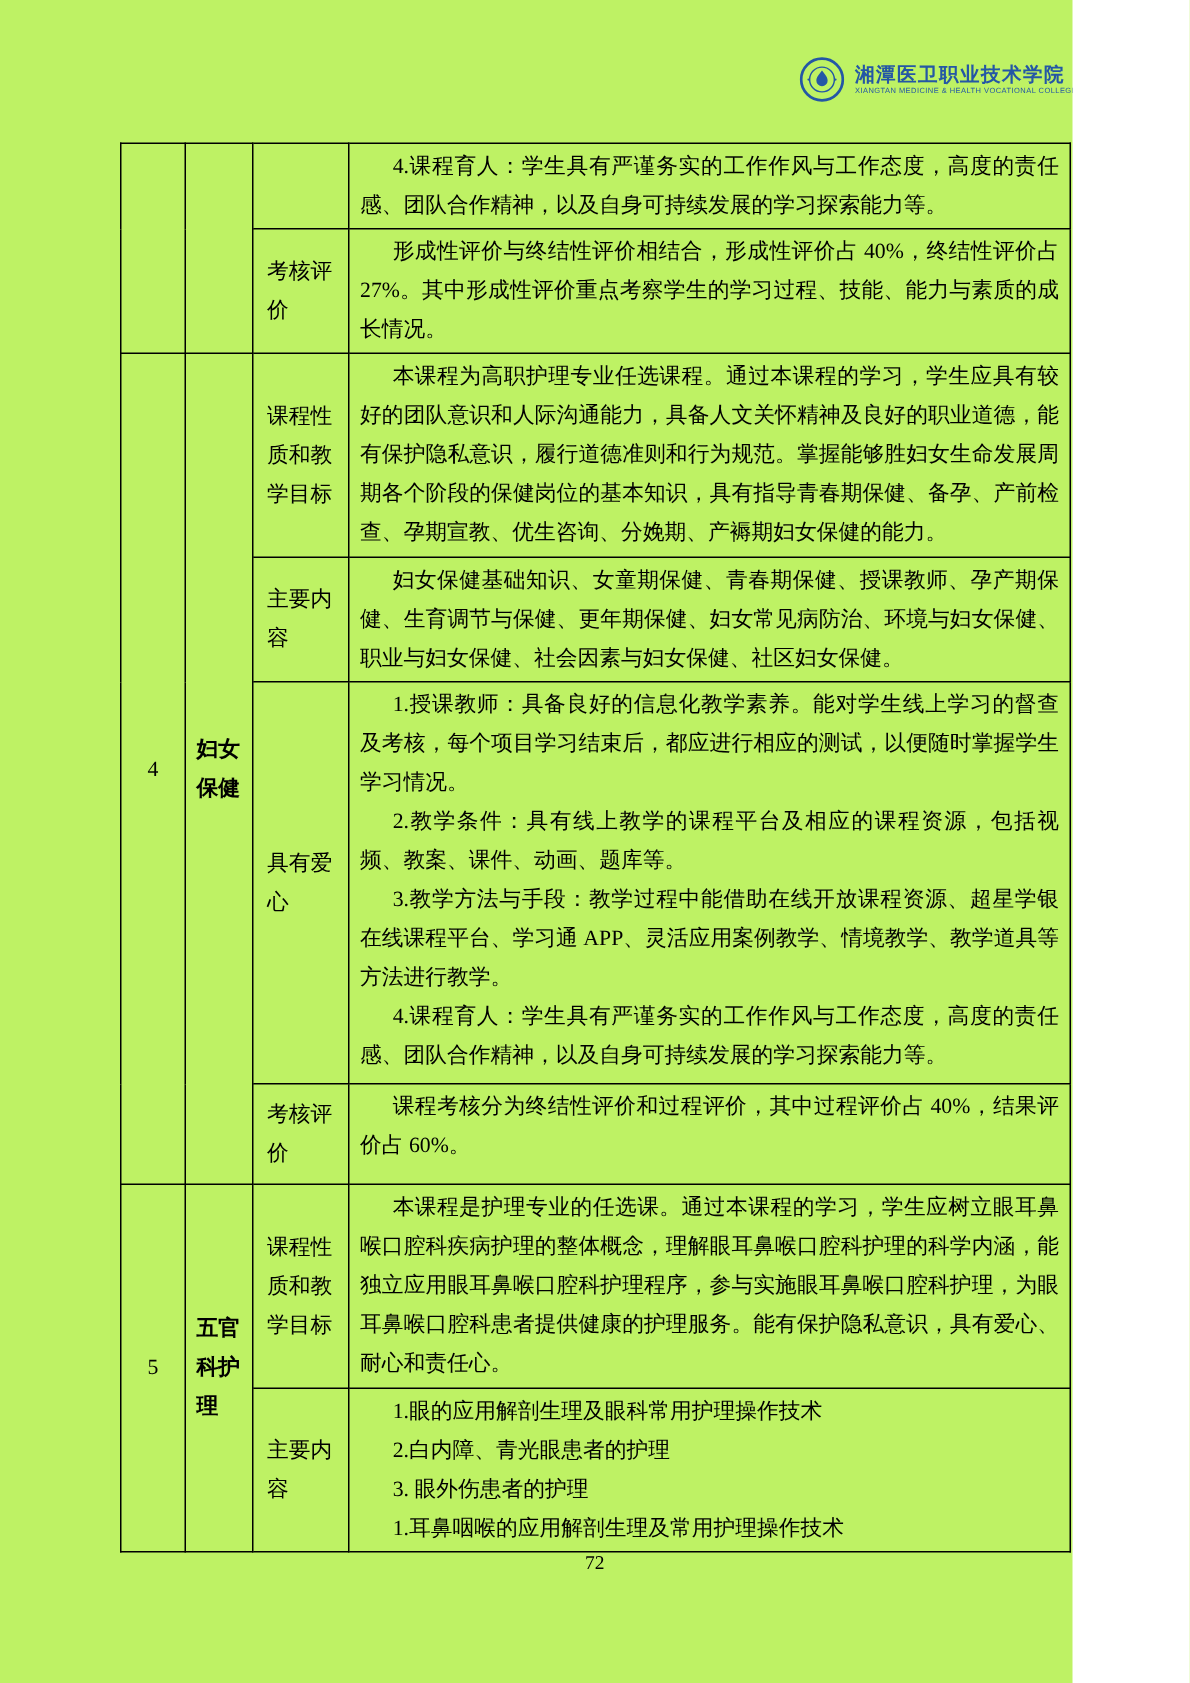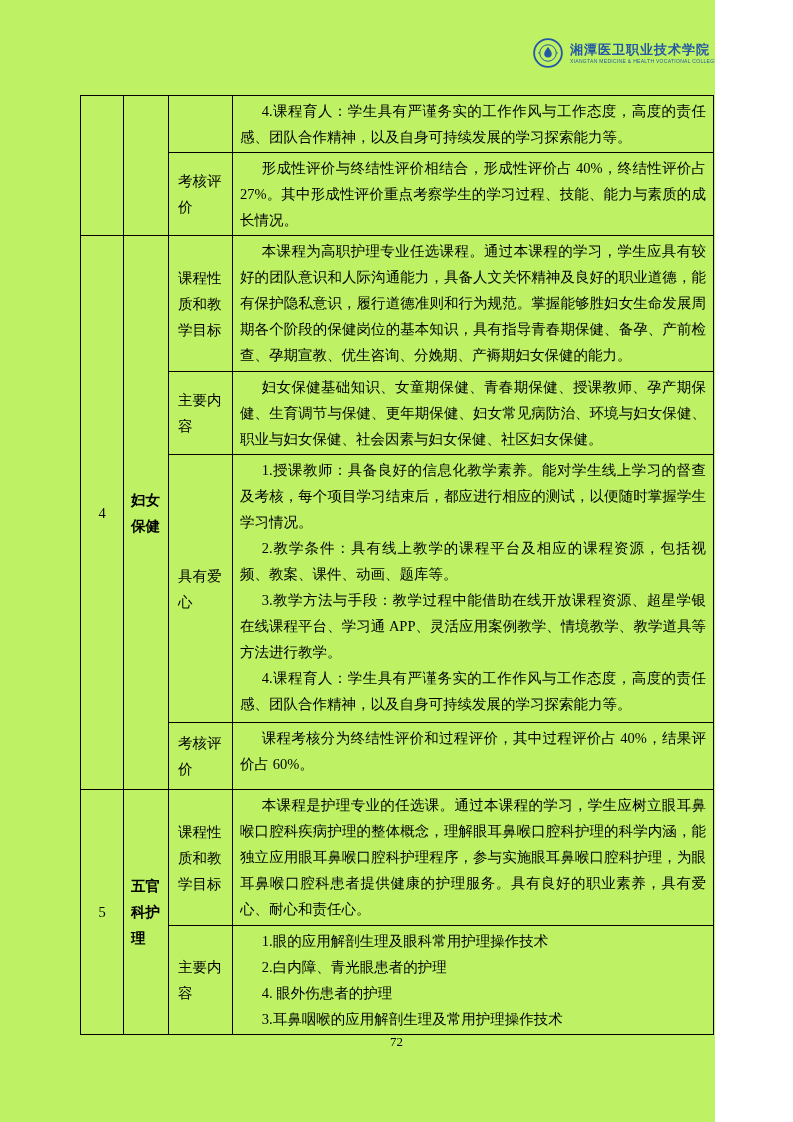--- a/index.html
+++ b/index.html
@@ -168,30 +168,30 @@
         <td class="content">
           <p>课程考核分为终结性评价和过程评价，其中过程评价占 40%，结果评价占 60%。</p>
         </td>
       </tr>
 
       <tr style="height:136px">
         <td class="num" rowspan="2">5</td>
         <td class="name" rowspan="2">五官科护理</td>
         <td class="label">课程性质和教学目标</td>
         <td class="content">
-          <p>本课程是护理专业的任选课。通过本课程的学习，学生应树立眼耳鼻喉口腔科疾病护理的整体概念，理解眼耳鼻喉口腔科护理的科学内涵，能独立应用眼耳鼻喉口腔科护理程序，参与实施眼耳鼻喉口腔科护理，为眼耳鼻喉口腔科患者提供健康的护理服务。具有良好的职业素养，具有爱心、耐心和责任心。</p>
+          <p>本课程是护理专业的任选课。通过本课程的学习，学生应树立眼耳鼻喉口腔科疾病护理的整体概念，理解眼耳鼻喉口腔科护理的科学内涵，能独立应用眼耳鼻喉口腔科护理程序，参与实施眼耳鼻喉口腔科护理，为眼耳鼻喉口腔科患者提供健康的护理服务。能有保护隐私意识，具有爱心、耐心和责任心。</p>
         </td>
       </tr>
       <tr style="height:109px">
         <td class="label">主要内容</td>
         <td class="content">
           <p>1.眼的应用解剖生理及眼科常用护理操作技术</p>
           <p>2.白内障、青光眼患者的护理</p>
-          <p>4.  眼外伤患者的护理</p>
-          <p>3.耳鼻咽喉的应用解剖生理及常用护理操作技术</p>
+          <p>3.  眼外伤患者的护理</p>
+          <p>1.耳鼻咽喉的应用解剖生理及常用护理操作技术</p>
         </td>
       </tr>
 
     </tbody>
   </table>
 
   <div class="page-number">72</div>
 
 </div>
 

